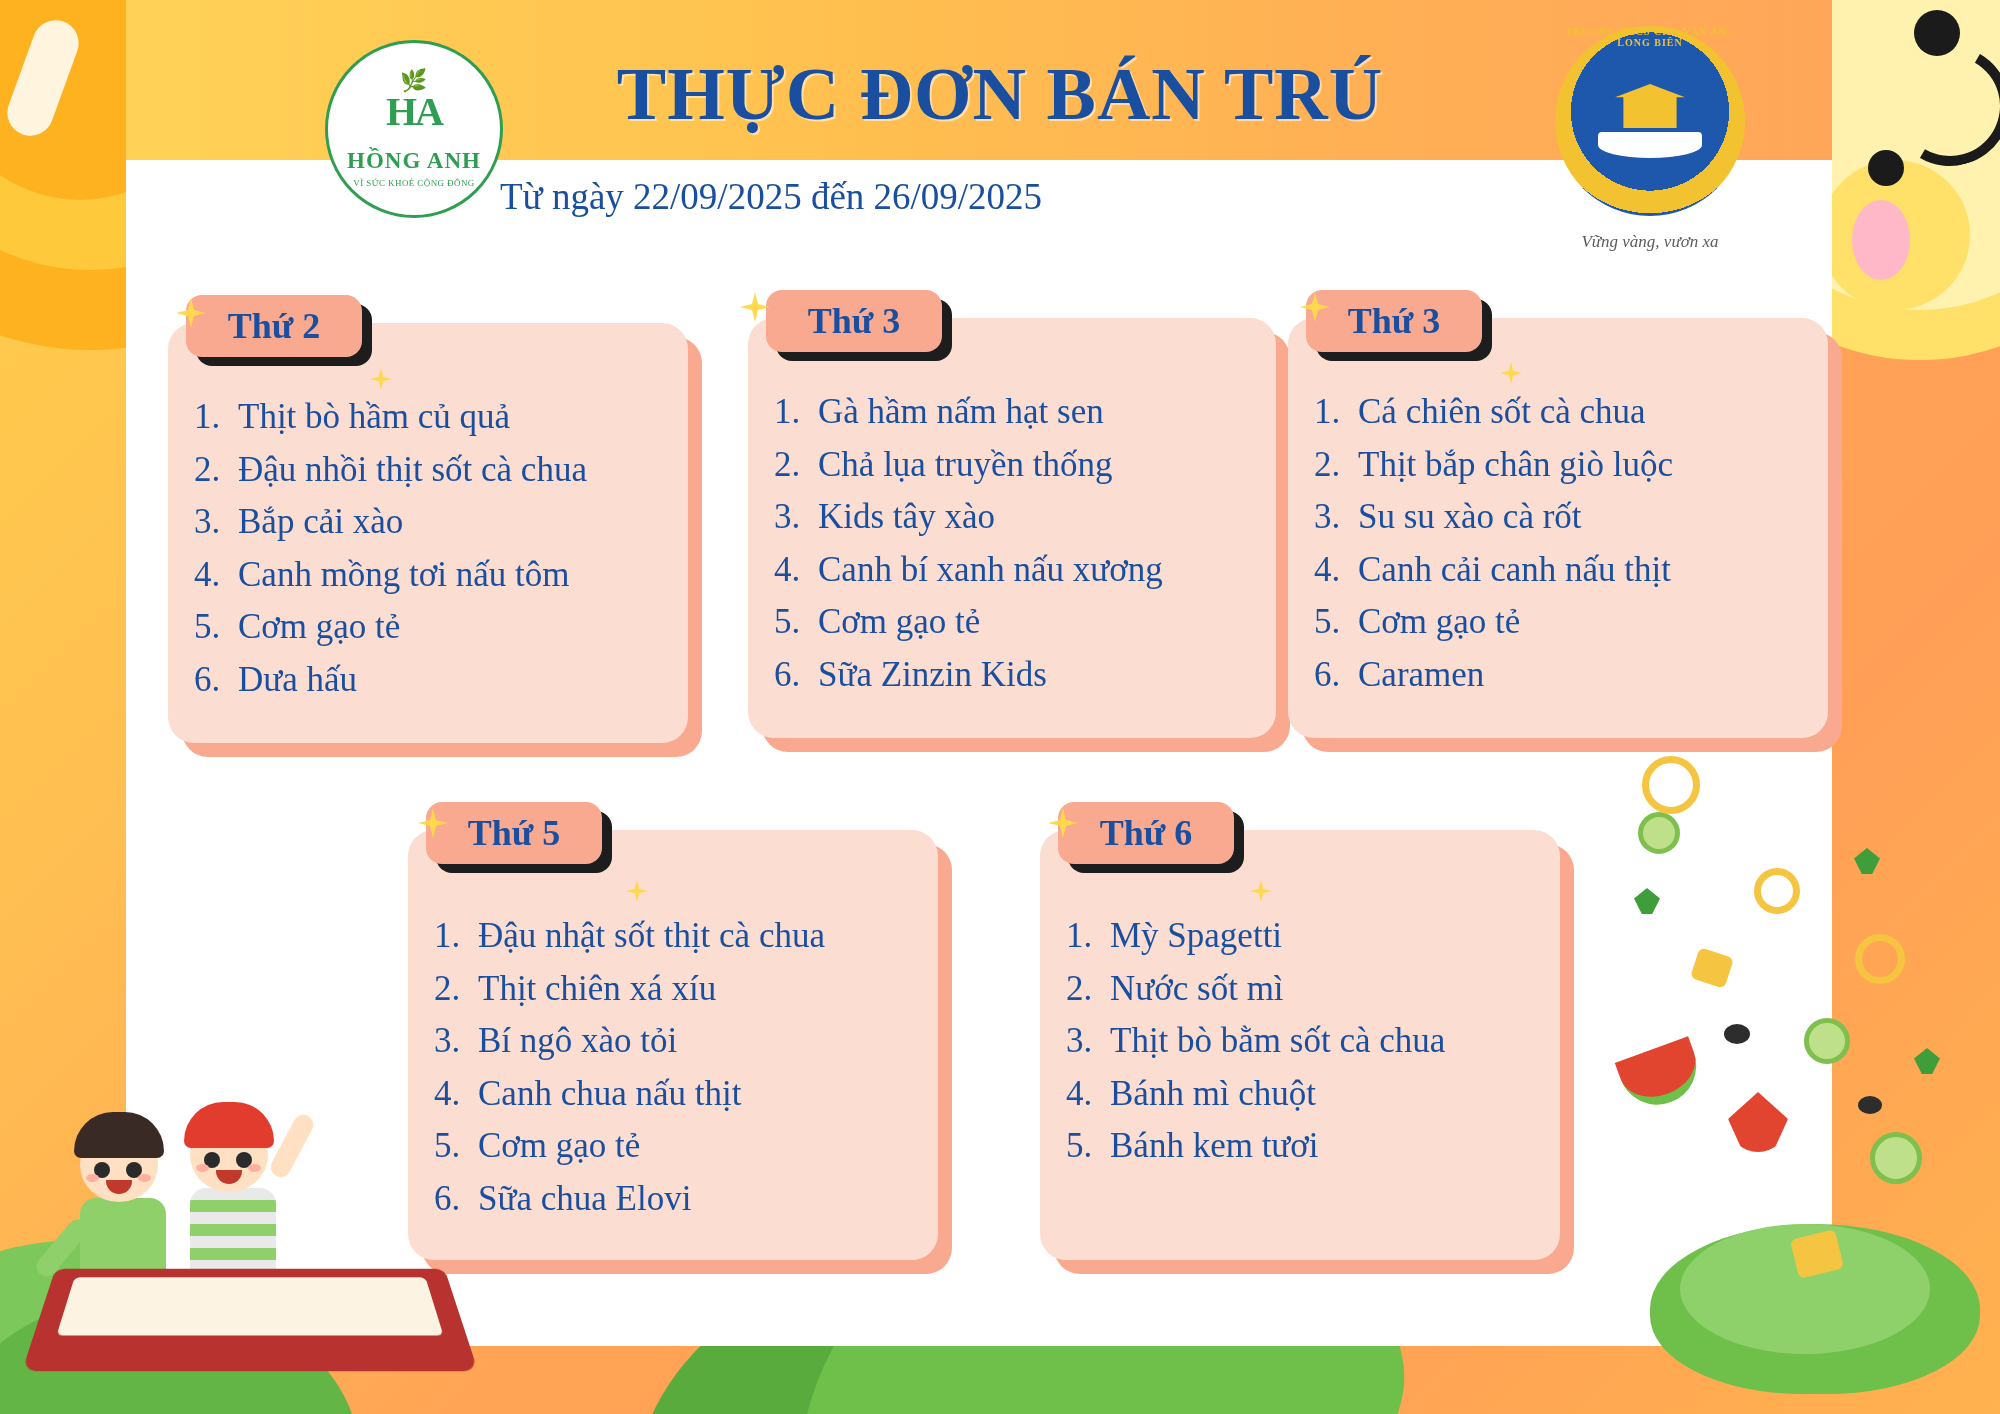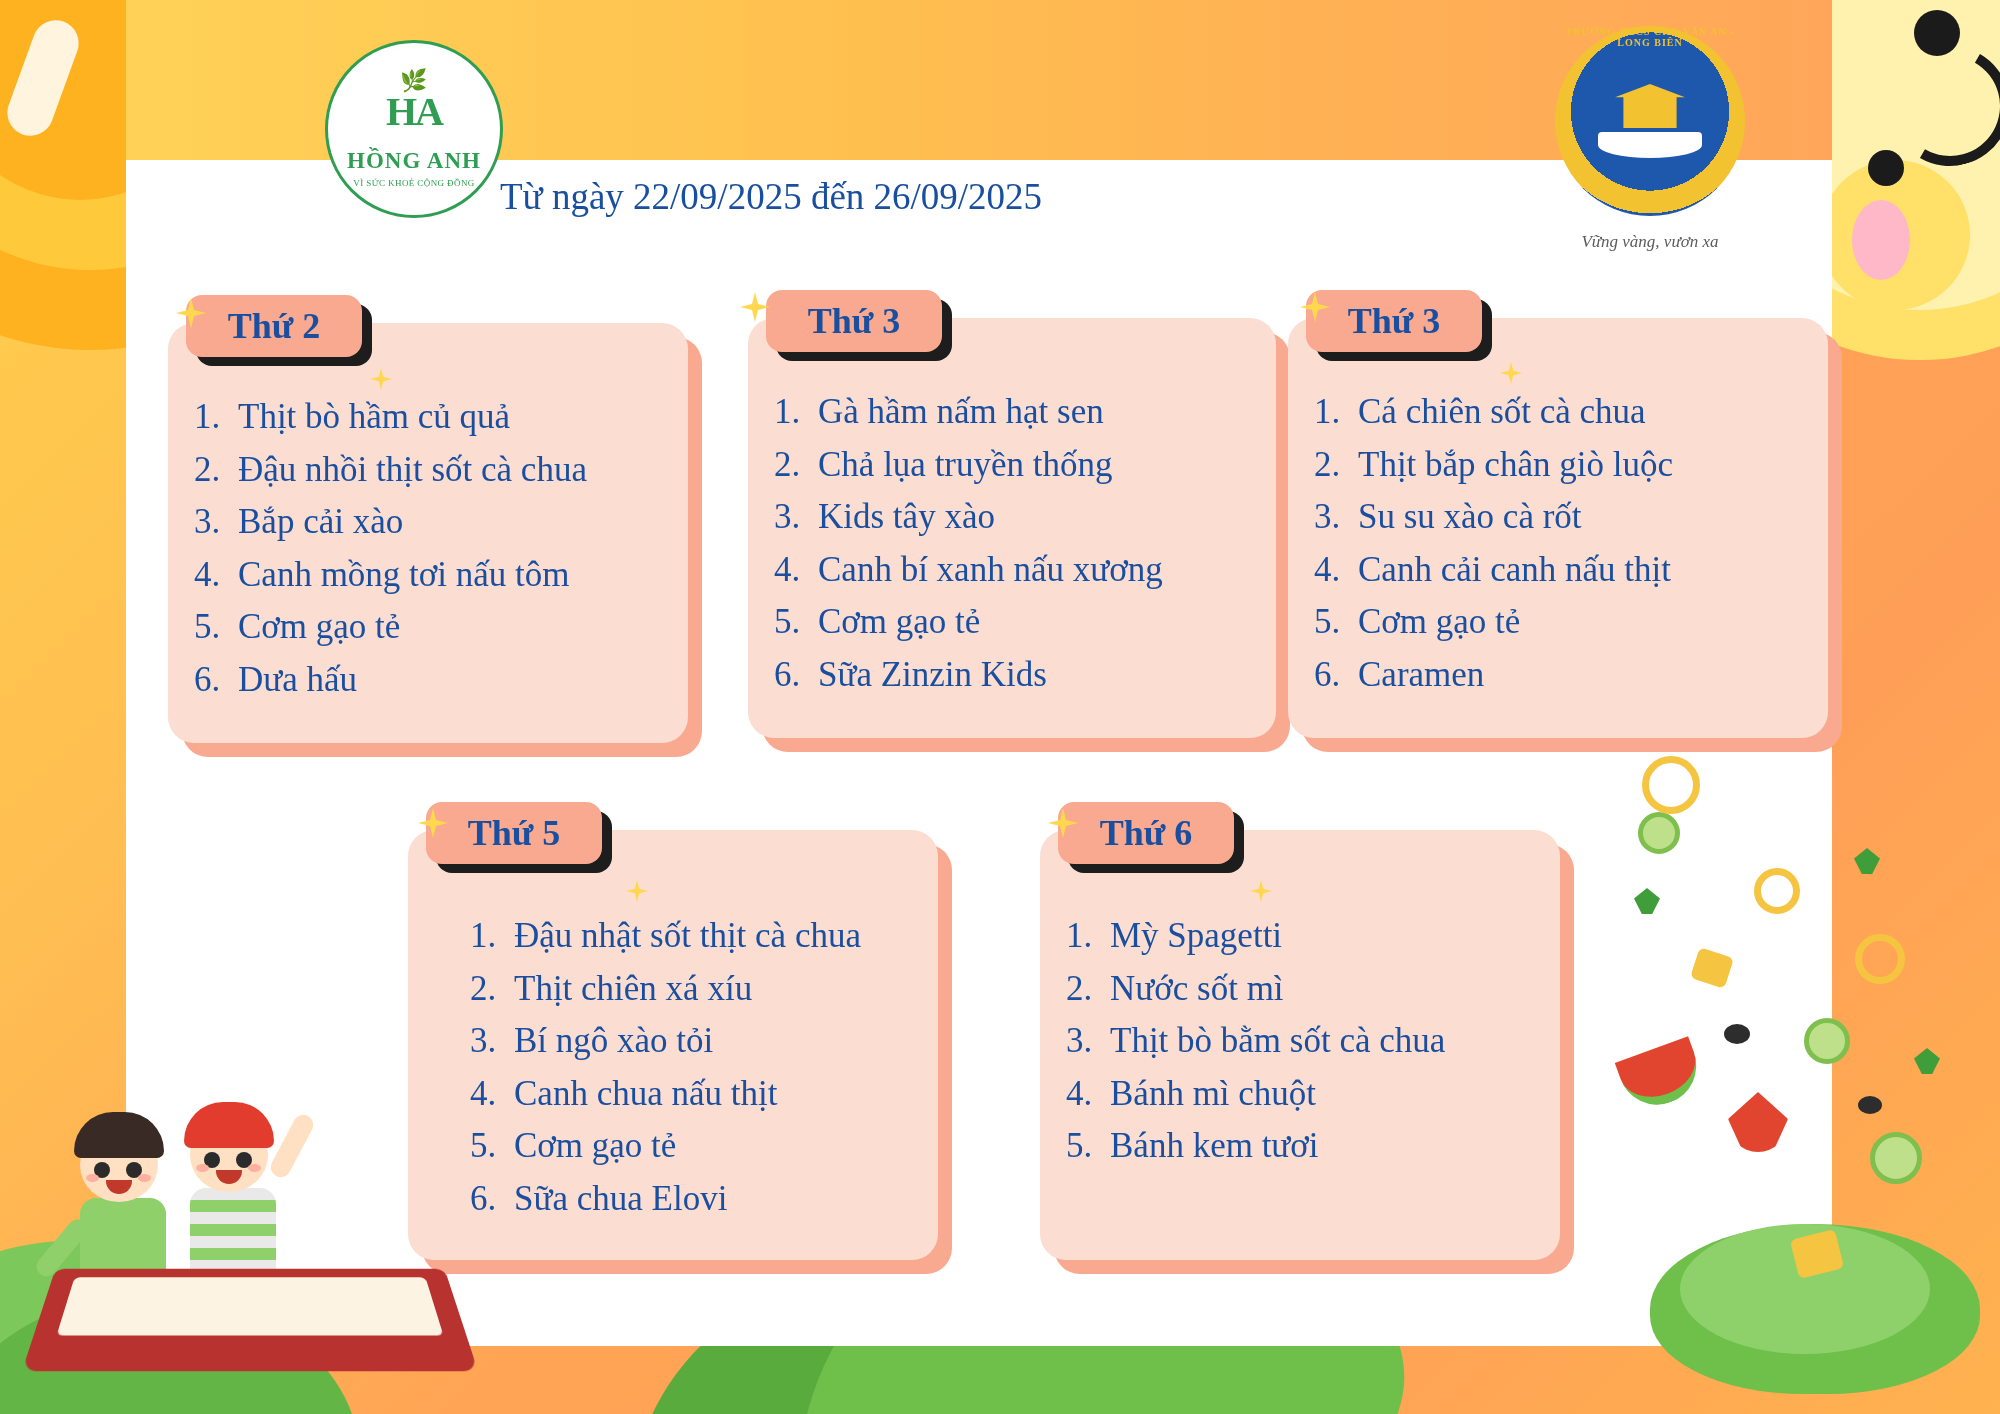--- a/index.html
+++ b/index.html
@@ -386,20 +386,21 @@
   <div class="header-band"></div>
   <div class="header-band2"></div>
 
   <div class="logo-ha">
     <div class="leafs">🌿</div>
     <div class="mark">HA</div>
     <div class="brand">HỒNG ANH</div>
     <div class="tag">VÌ SỨC KHOẺ CỘNG ĐỒNG</div>
   </div>
 
+  <div class="title-main">THỰC ĐƠN BÁN TRÚ</div>
   <div class="title-sub">Từ ngày 22/09/2025 đến 26/09/2025</div>
 
   <div class="logo-school">
     <div class="inner">
       <div class="gate"></div>
       <div class="book"></div>
     </div>
   </div>
   <div class="logo-school-ring-text">
     <span>TRƯỜNG THCS CHU VĂN AN - LONG BIÊN</span>
@@ -446,21 +447,21 @@
       <li>Thịt bắp chân giò luộc</li>
       <li>Su su xào cà rốt</li>
       <li>Canh cải canh nấu thịt</li>
       <li>Cơm gạo tẻ</li>
       <li>Caramen</li>
     </ul>
   </div>
   <div class="sparkle" style="left:1300px; top:292px;"></div>
   <div class="sparkle small" style="left:1500px; top:362px;"></div>
 
-  <div class="card" style="left:408px; top:830px; width:530px; height:430px;padding-left:36px;">
+  <div class="card" style="left:408px; top:830px; width:530px; height:430px;">
     <div class="card-label">
       <span>Thứ 5</span>
     </div>
     <ul class="dish-list" style="margin-top:86px;">
       <li>Đậu nhật sốt thịt cà chua</li>
       <li>Thịt chiên xá xíu</li>
       <li>Bí ngô xào tỏi</li>
       <li>Canh chua nấu thịt</li>
       <li>Cơm gạo tẻ</li>
       <li>Sữa chua Elovi</li>

